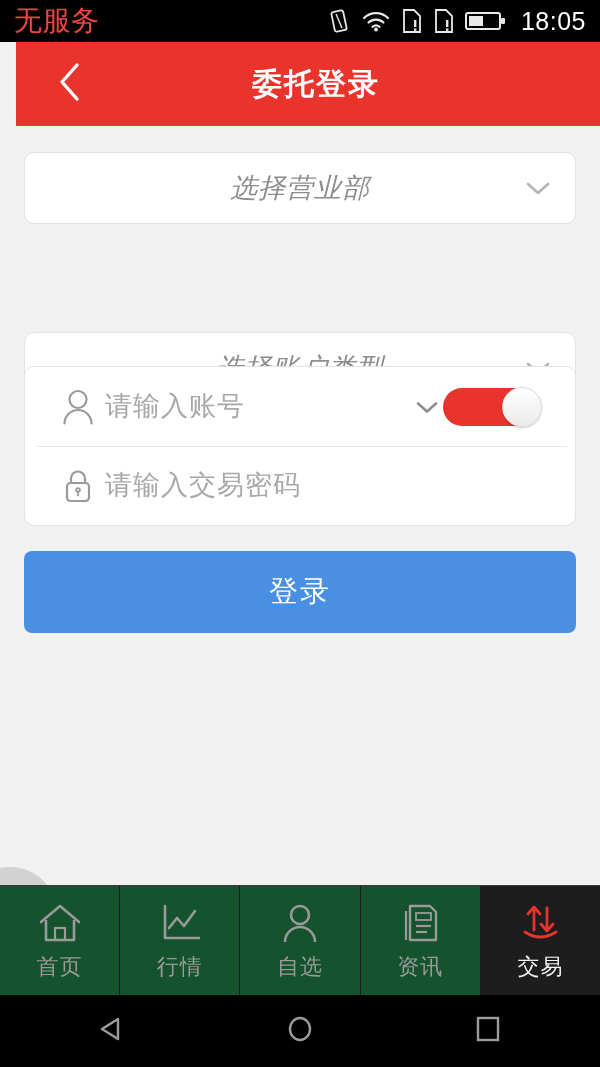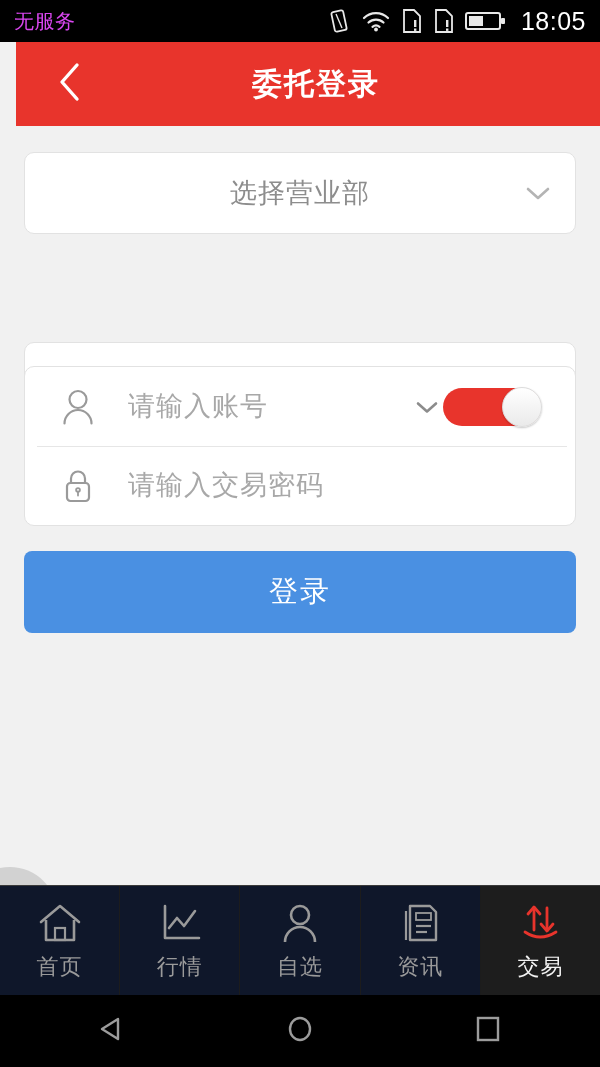--- a/index.html
+++ b/index.html
@@ -25,22 +25,22 @@
     width: 600px;
     height: 42px;
     background: #000;
     display: flex;
     align-items: center;
     justify-content: space-between;
     padding: 0 14px;
     box-sizing: border-box;
   }
   .carrier {
-    color: #d946ef;
-    font-size: 20px;
+    color: #ef4444;
+    font-size: 28px;
     letter-spacing: 0.5px;
   }
   .status-right {
     display: flex;
     align-items: center;
     gap: 10px;
   }
   .status-right svg { display: block; }
   .clock {
     color: #fff;
@@ -92,26 +92,27 @@
     position: absolute;
     left: 24px;
     width: 552px;
     background: #fff;
     border: 1px solid #e2e2e2;
     border-radius: 10px;
     box-sizing: border-box;
   }
 
   .select-row {
-    height: 82px;
+    height: 72px;
     display: flex;
     align-items: center;
     justify-content: center;
     position: relative;
     cursor: pointer;
+    font-style: italic;
   }
   .select-label {
     color: #8d8d8d;
     font-size: 27px;
     letter-spacing: 1px;
   }
   .chev-right {
     position: absolute;
     right: 24px;
     top: 50%;
@@ -149,21 +150,21 @@
     align-items: center;
     justify-content: flex-start;
   }
   .cred-input {
     border: 0;
     outline: 0;
     background: transparent;
     font-family: "Liberation Sans", "DejaVu Sans", sans-serif;
     font-size: 27px;
     color: #555;
-    margin-left: 27px;
+    margin-left: 4px;
     flex: 1;
     letter-spacing: 1px;
     padding: 0;
   }
   .cred-input::placeholder { color: #a8a8a8; }
 
   .account-chev {
     position: absolute;
     right: 136px;
     top: 50%;
@@ -233,21 +234,21 @@
     border-radius: 50%;
     background: #fbfbfb;
   }
 
   
   .tabbar {
     position: absolute;
     top: 885px; left: 0;
     width: 600px;
     height: 110px;
-    background: #0f172a;
+    background: #14532d;
     display: flex;
     border-top: 1px solid #3a3a3a;
     box-sizing: border-box;
   }
   .tab {
     flex: 1;
     display: flex;
     flex-direction: column;
     align-items: center;
     justify-content: center;

